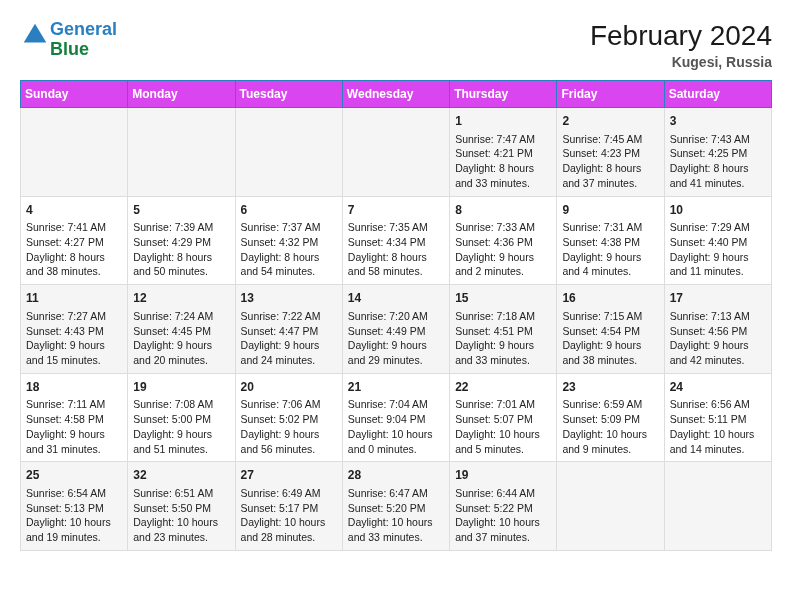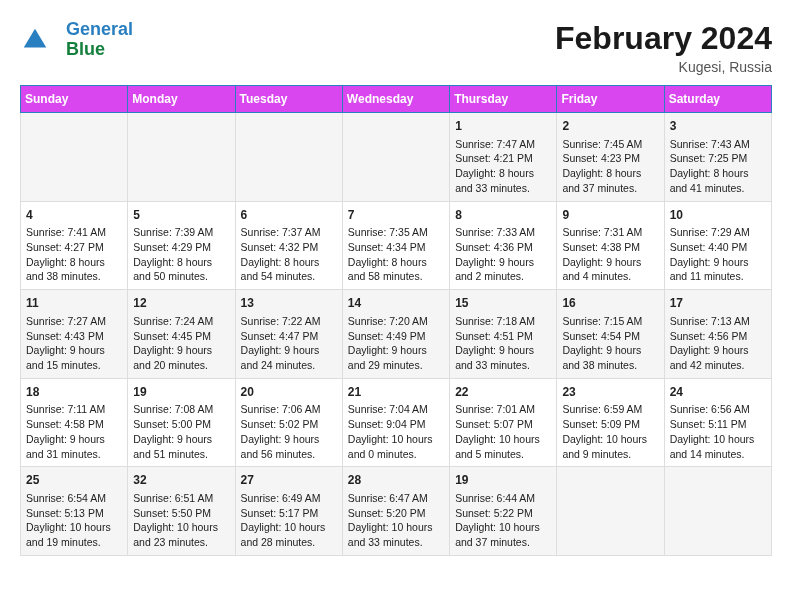--- a/index.html
+++ b/index.html
@@ -11,48 +11,49 @@
       padding: 20px;
     }
     .header {
       display: flex;
       justify-content: space-between;
       align-items: flex-start;
       margin-bottom: 10px;
     }
     .logo {
       display: flex;
-      align-items: center;
-      gap: 16px;
+      align-items: flex-start;
+      gap: 0;
     }
     .logo-text {
       font-size: 18px;
       font-weight: bold;
       color: #1a1a1a;
       line-height: 1.1;
     }
     .logo-text span {
       color: #2a7fc1;
     }
     .logo-icon {
       width: 30px;
       height: 30px;
     }
     .title-block {
       text-align: right;
     }
     .month-title {
-      font-size: 32px;
-      font-weight: 700;
+      font-size: 28px;
+      font-weight: 400;
       color: #1a1a1a;
     }
     .location {
       font-size: 14px;
       color: #555;
       margin-top: 2px;
+      font-weight: bold;
     }
     table {
       width: 100%;
       border-collapse: collapse;
       font-size: 11px;
     }
     thead tr {
       background-color: #d946ef;
       color: #fff;
     }
@@ -138,21 +139,21 @@
         <td>
           <div class="day-number">2</div>
           <div>Sunrise: 7:45 AM</div>
           <div>Sunset: 4:23 PM</div>
           <div>Daylight: 8 hours</div>
           <div>and 37 minutes.</div>
         </td>
         <td>
           <div class="day-number">3</div>
           <div>Sunrise: 7:43 AM</div>
-          <div>Sunset: 7:25 PM</div>
+          <div>Sunset: 4:25 PM</div>
           <div>Daylight: 8 hours</div>
           <div>and 41 minutes.</div>
         </td>
       </tr>
       <tr>
         <td>
           <div class="day-number">4</div>
           <div>Sunrise: 7:41 AM</div>
           <div>Sunset: 4:27 PM</div>
           <div>Daylight: 8 hours</div>

